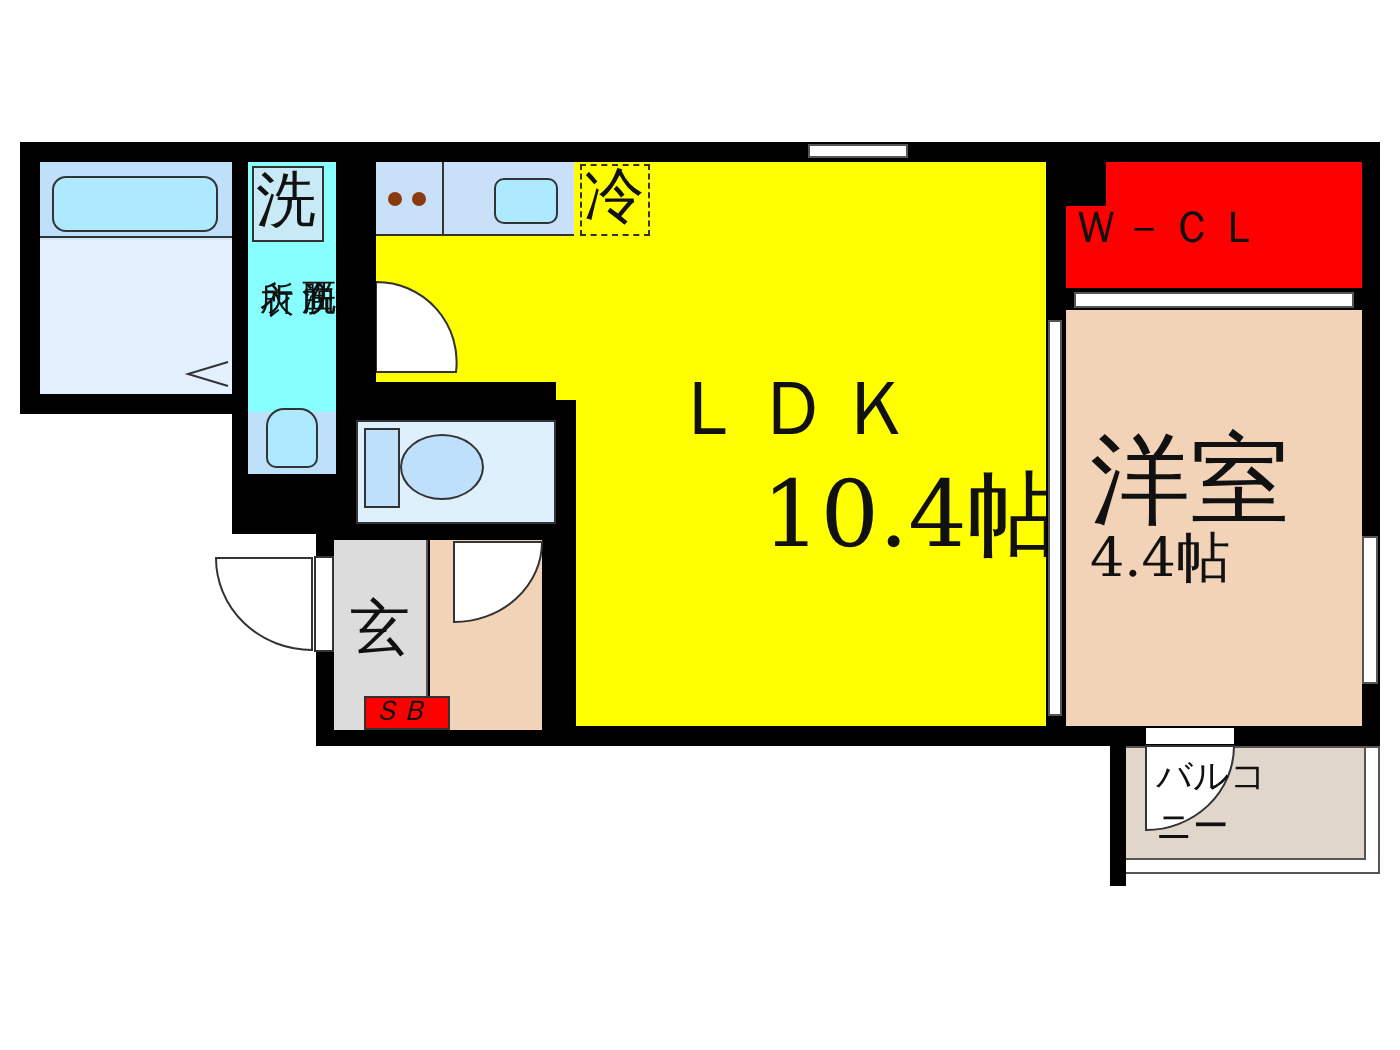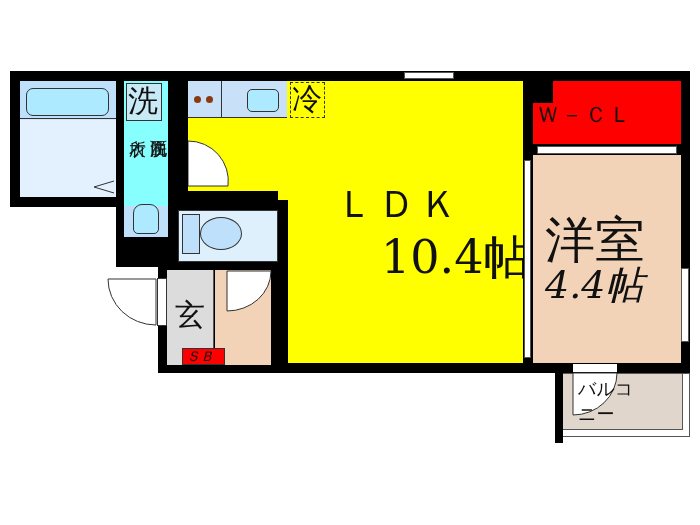--- a/index.html
+++ b/index.html
@@ -72,21 +72,21 @@
 
 <div class="abs wall" style="left:523px;top:71px;width:167px;height:302px;"></div>
 <div class="abs" style="left:533px;top:81px;width:148px;height:63px;background:#ff0000;"></div>
 <div class="abs wall" style="left:533px;top:81px;width:20px;height:22px;"></div>
 <div class="lbl" style="left:537px;top:104px;font-size:22px;letter-spacing:2px;">Ｗ－ＣＬ</div>
 <div class="abs" style="left:537px;top:146px;width:140px;height:8px;background:#fff;border:1px solid #555;"></div>
 <div class="abs" style="left:533px;top:155px;width:148px;height:208px;background:#f2d3b8;"></div>
 <div class="abs" style="left:524px;top:160px;width:7px;height:198px;background:#fff;border:1px solid #555;"></div>
 <div class="abs" style="left:681px;top:268px;width:8px;height:74px;background:#fff;border:1px solid #555;"></div>
 <div class="lbl" style="left:545px;top:215px;font-size:50px;">洋室</div>
-<div class="lbl" style="left:545px;top:266px;font-size:38px;font-style:italic;">4.4帖</div>
+<div class="lbl" style="left:545px;top:266px;font-size:27px;">4.4帖</div>
 
 <div class="abs wall" style="left:555px;top:363px;width:8px;height:80px;"></div>
 <div class="abs" style="left:563px;top:373px;width:127px;height:64px;background:#fff;border:1px solid #555;border-left:none;"></div>
 <div class="abs" style="left:563px;top:373px;width:120px;height:57px;background:#e0d6cc;border:1px solid #555;border-left:none;"></div>
 <div class="abs" style="left:573px;top:364px;width:44px;height:8px;background:#fff;"></div>
 <svg class="abs" style="left:572px;top:372px;" width="46" height="44">
     <path d="M1,1 L1,43 A44,42 0 0 0 45,1 Z" fill="#fff" stroke="#333" stroke-width="1"></path>
   </svg>
 <div class="lbl" style="left:578px;top:380px;font-size:18px;">バルコ</div>
 <div class="lbl" style="left:578px;top:405px;font-size:18px;">ニー</div>

